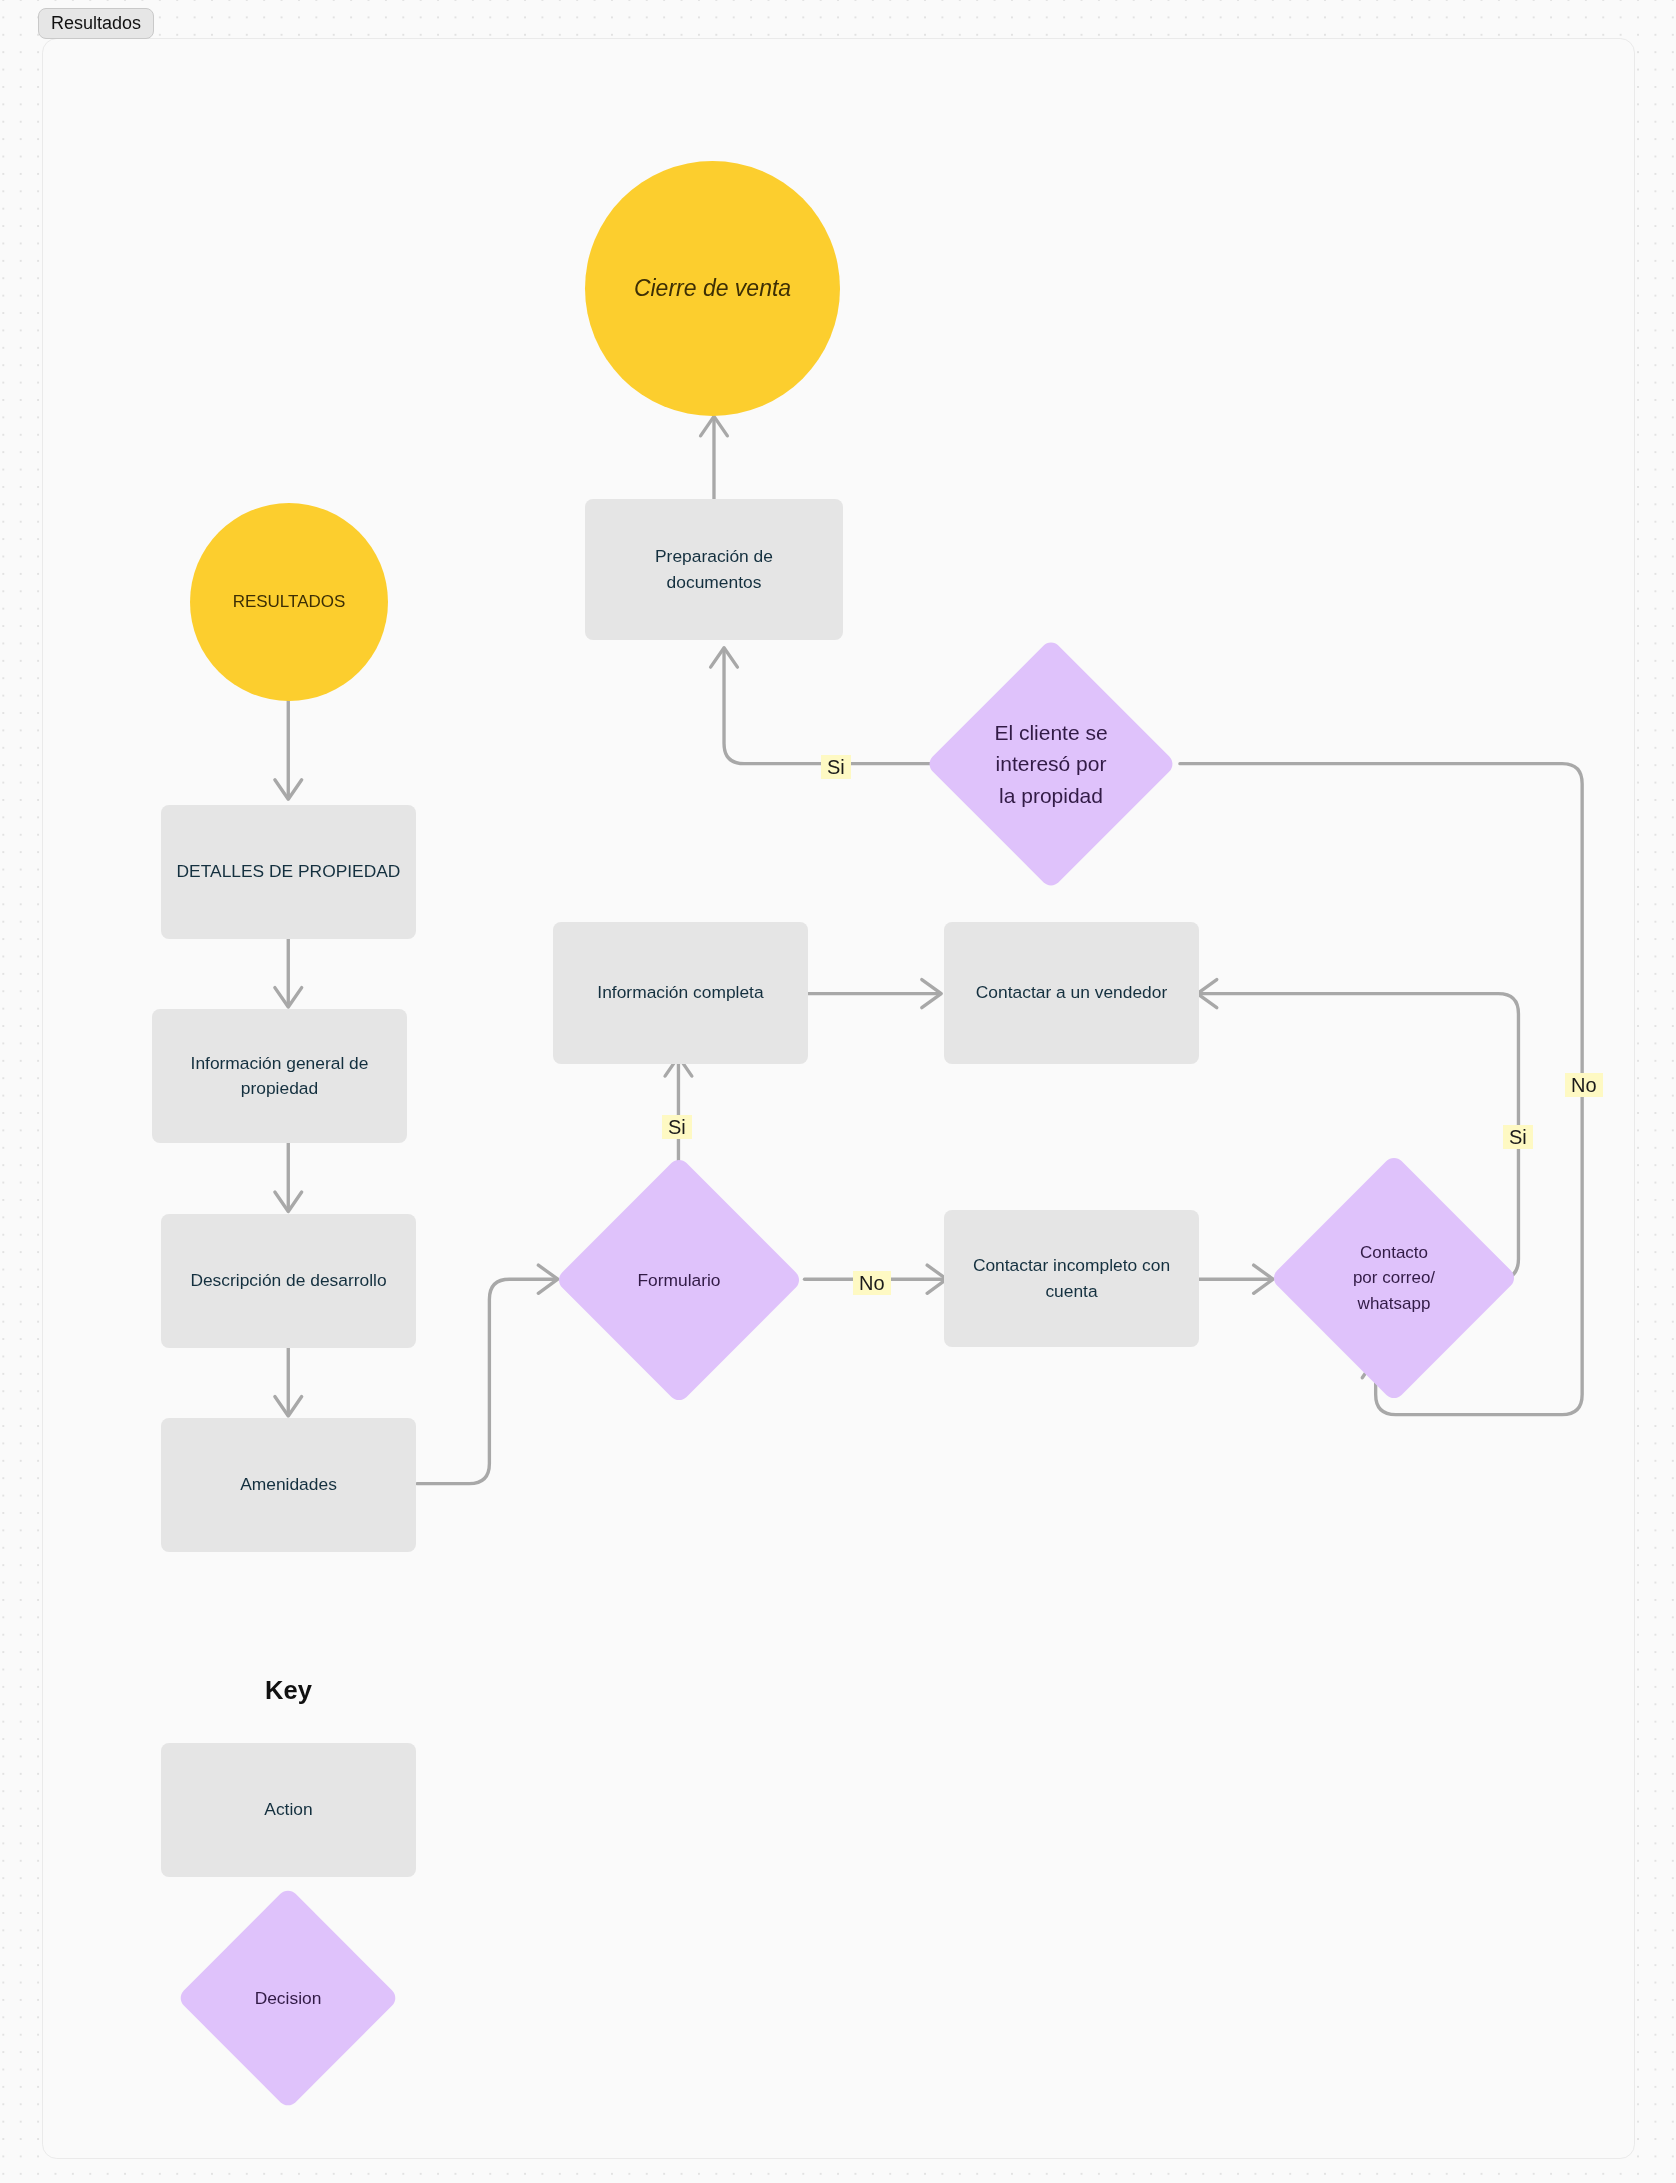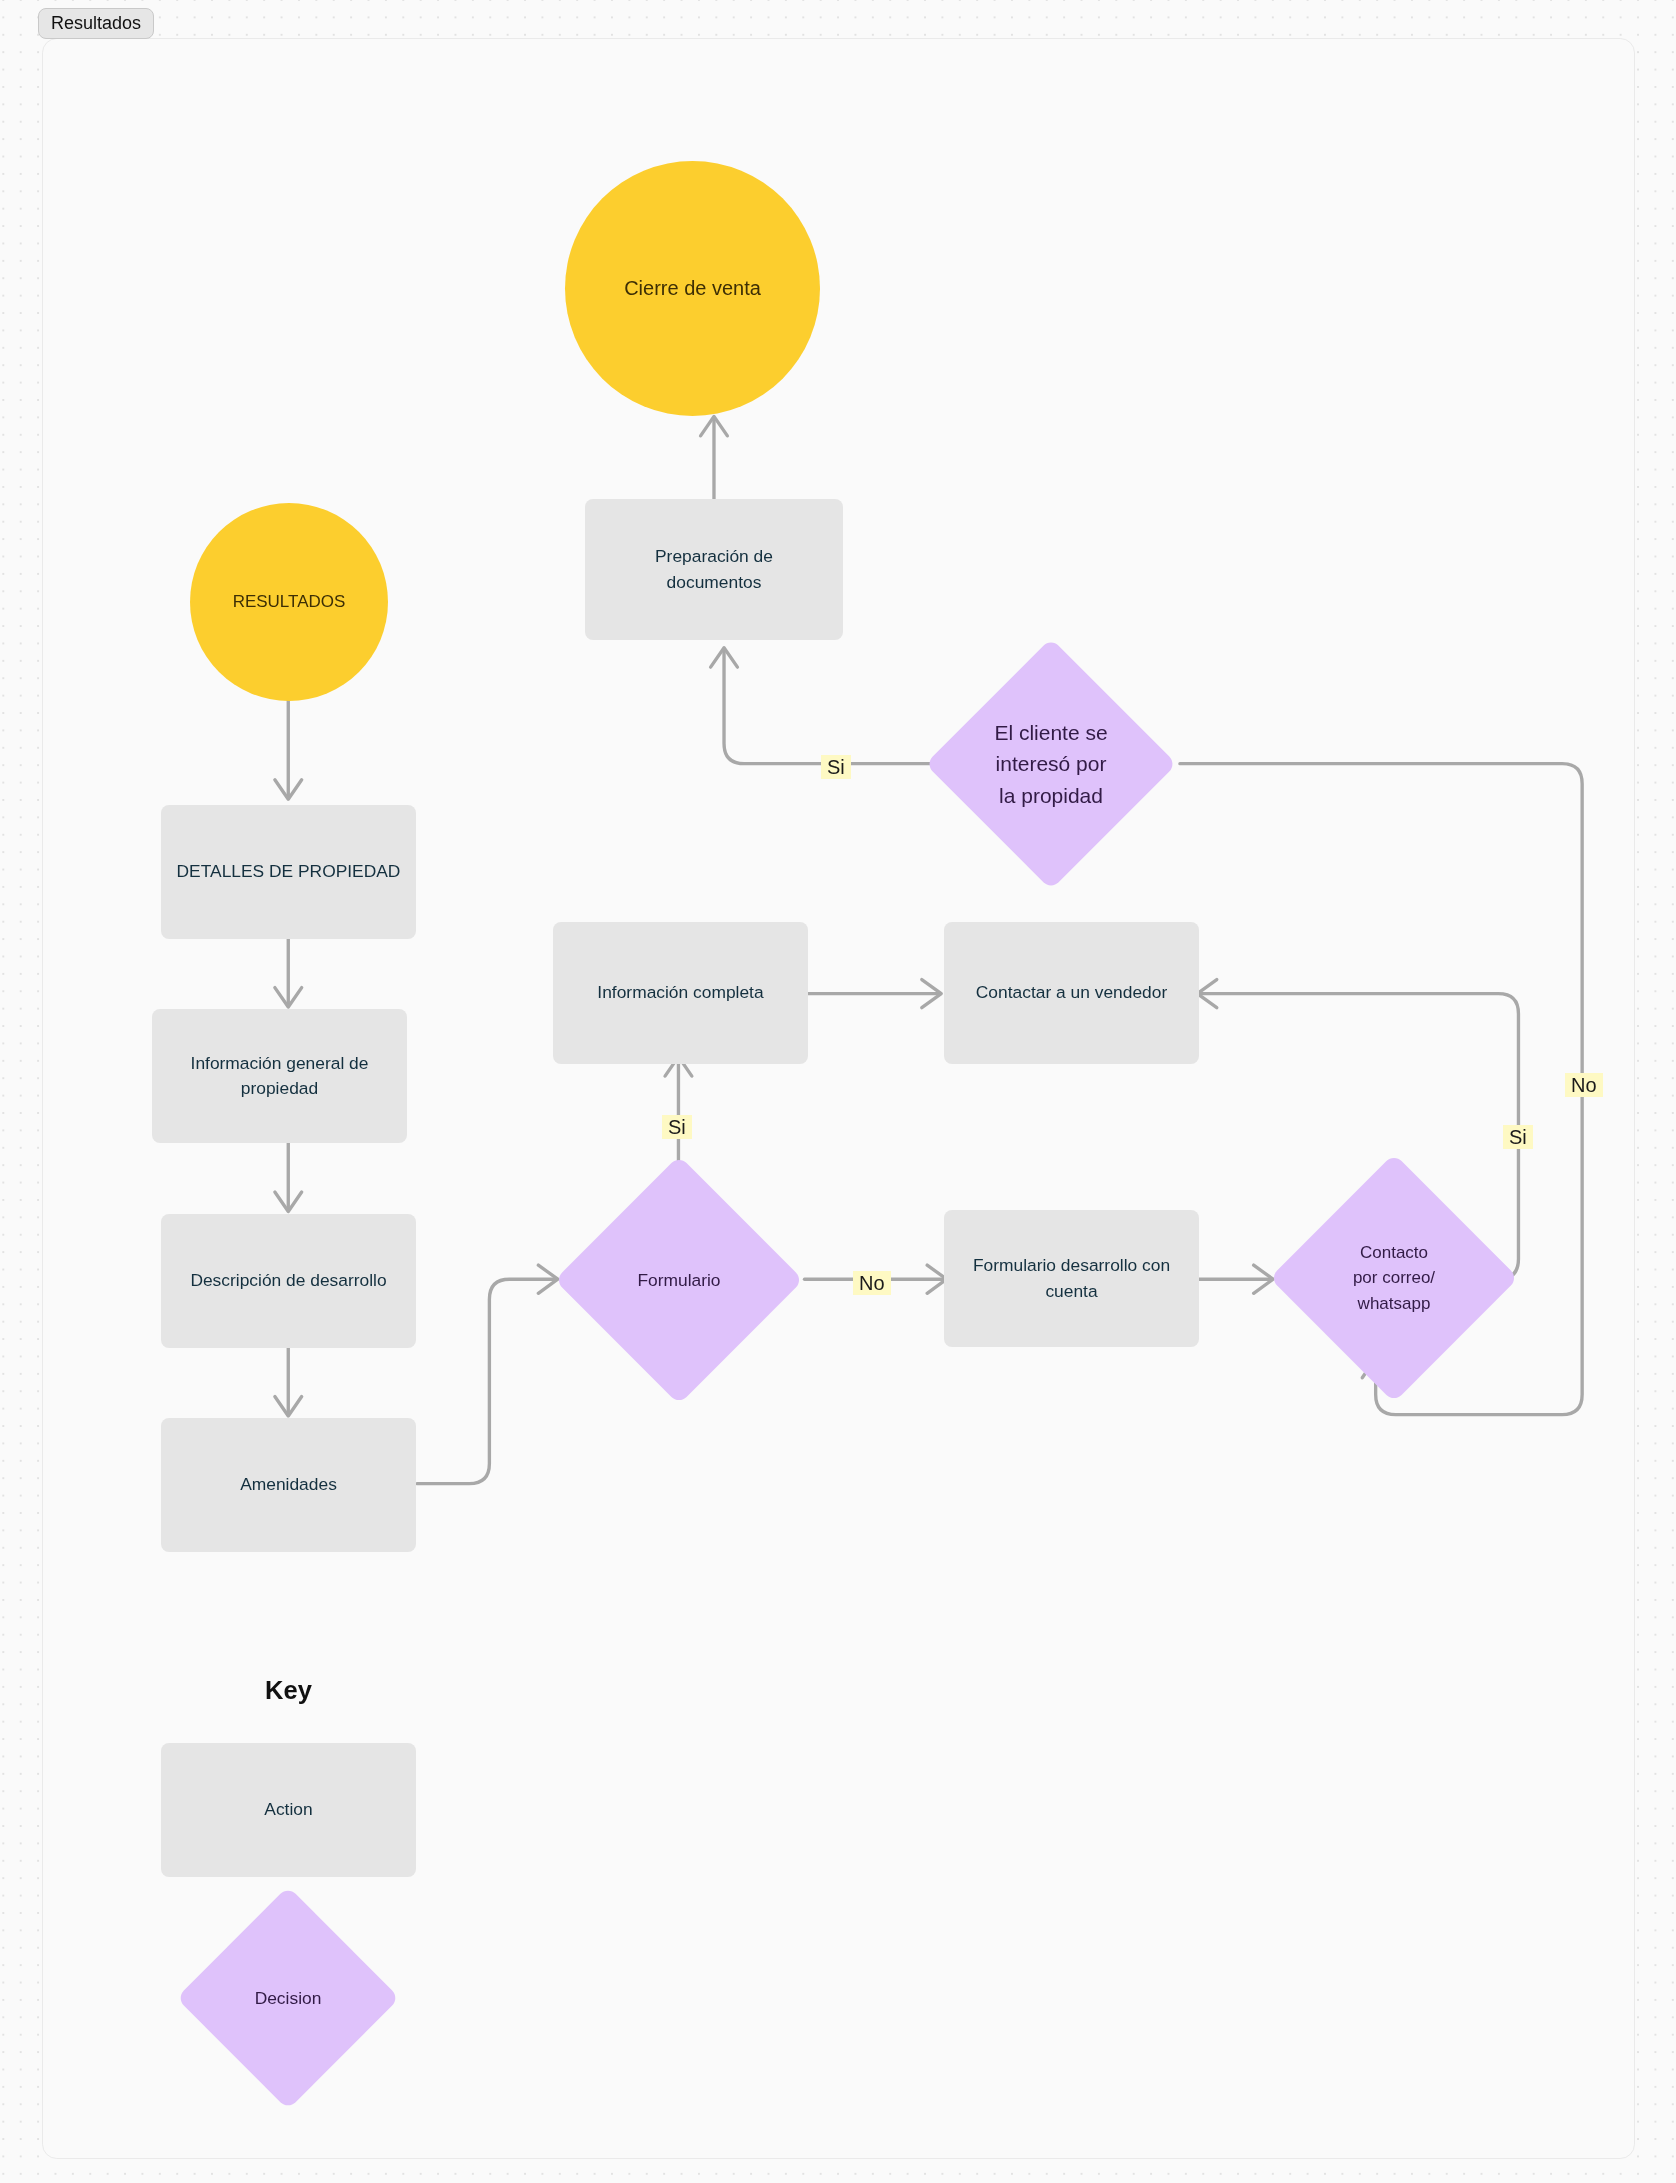--- a/index.html
+++ b/index.html
@@ -219,21 +219,21 @@
 
   <g>
     <path class="edge-path" d="M1065,745 L1065,625"></path>
     <path class="edge-head" d="M1045,650 L1065,621 L1085,650"></path>
   </g>
 
 </svg>
 
 <div id="nodes">
 
-  <div class="node node-terminal" style="left:565px; top:161px; width:255px; height:255px; font-size:20px;">
+  <div class="node node-terminal" style="left:585px; top:161px; width:255px; height:255px; font-size:23px;font-style:italic;">
     <span class="node-label">Cierre de venta</span>
   </div>
 
   <div class="node node-terminal" style="left:190px; top:503px; width:198px; height:198px; font-size:17px;">
     <span class="node-label">RESULTADOS</span>
   </div>
 
   <div class="node node-action" style="left:585px; top:499px; width:258px; height:141px; font-size:17.4px; white-space:pre-line;">
     <span class="node-label">Preparación de
 documentos</span>
@@ -258,21 +258,21 @@
 
   <div class="node node-action" style="left:553px; top:922px; width:255px; height:142px; font-size:17.4px;">
     <span class="node-label">Información completa</span>
   </div>
 
   <div class="node node-action" style="left:944px; top:922px; width:255px; height:142px; font-size:17.4px;">
     <span class="node-label">Contactar a un vendedor</span>
   </div>
 
   <div class="node node-action" style="left:944px; top:1210px; width:255px; height:137px; font-size:17.4px; white-space:pre-line;">
-    <span class="node-label">Formulario desarrollo con
+    <span class="node-label">Contactar incompleto con
 cuenta</span>
   </div>
 
   <div class="diamond-shell" style="left:591px; top:1192px; width:176px; height:176px;">
     <div class="diamond-shape"></div>
     <span class="diamond-text" style="font-size:17.4px; width:154px;">Formulario</span>
   </div>
 
   <div class="diamond-shell" style="left:1306px; top:1190px; width:176px; height:176px;">
     <div class="diamond-shape"></div>

